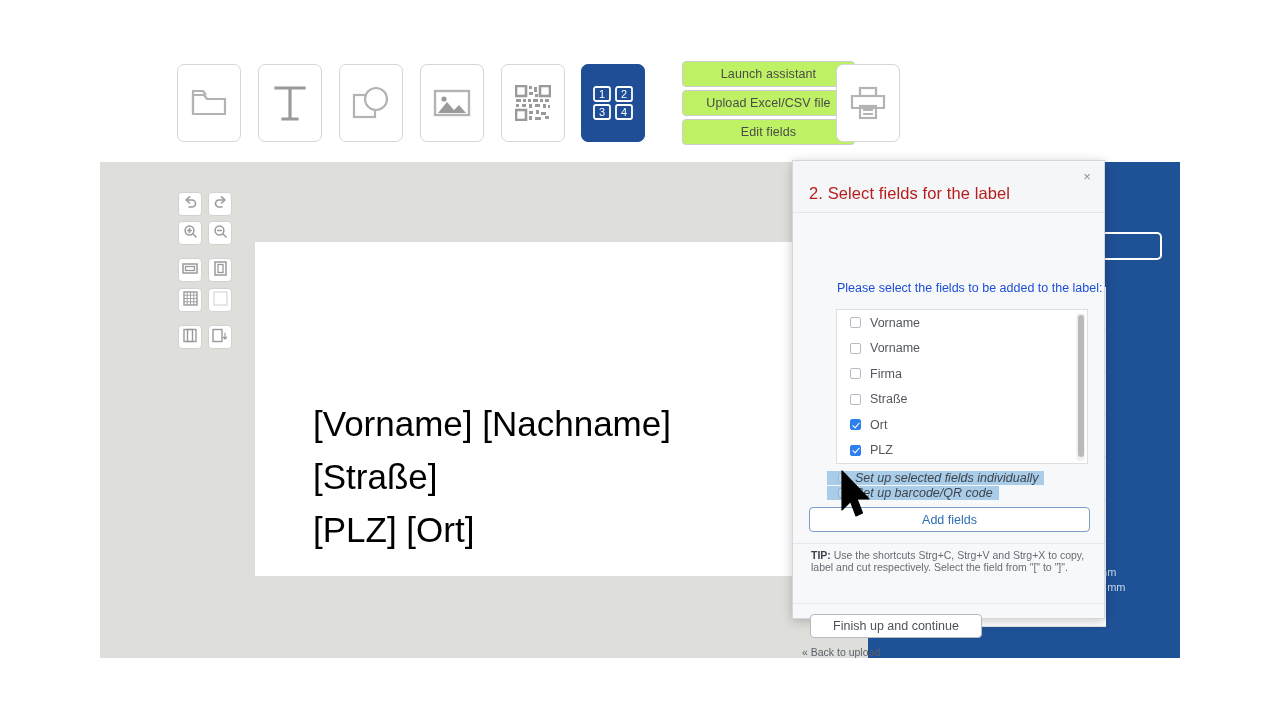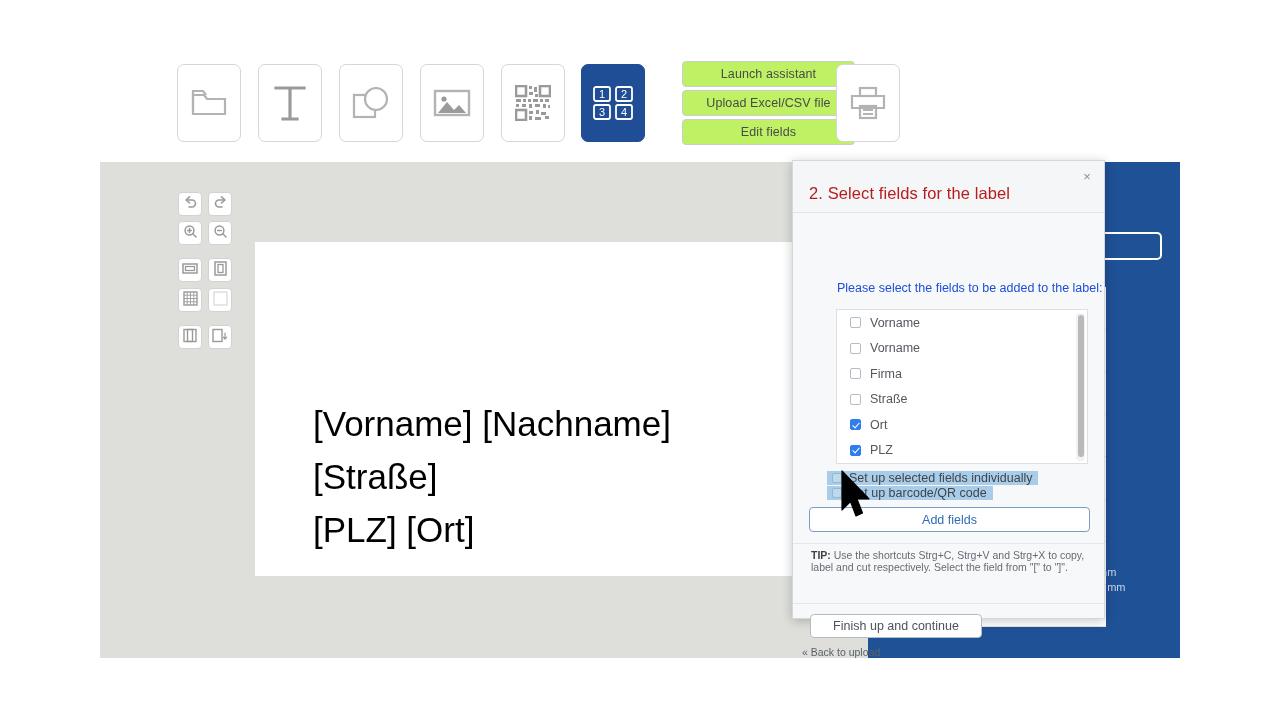--- a/index.html
+++ b/index.html
@@ -249,23 +249,24 @@
   #option-rows {
     position: absolute;
     left: 34px; top: 258px;
     width: 233px;
   }
   .option-row {
     display: flex;
     align-items: center;
     height: 14px;
     background: #a9cde9;
-    padding-left: 5px;
+    padding-left: 11px;
     width: fit-content;
     padding-right: 6px;
+    font-style: italic;
   }
   .option-row + .option-row { margin-top: 1px; }
   .option-cb {
     width: 10px; height: 10px;
     border: 1px solid #94b6d2;
     background: #bdd9ee;
     border-radius: 2px;
     box-sizing: border-box;
     margin-right: 7px;
     flex: none;

